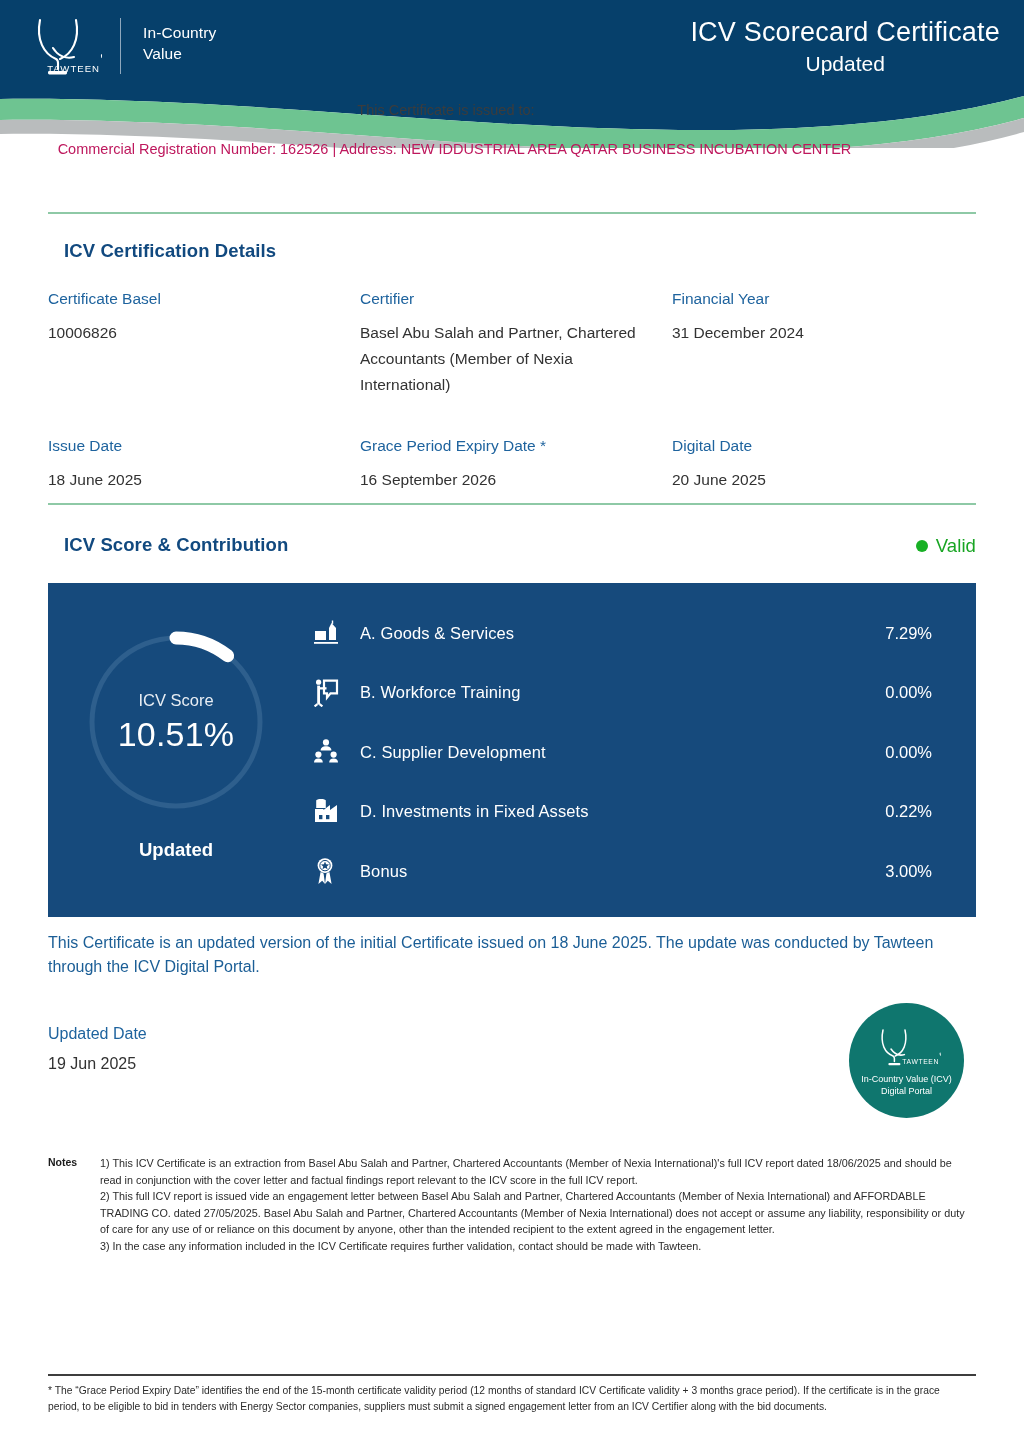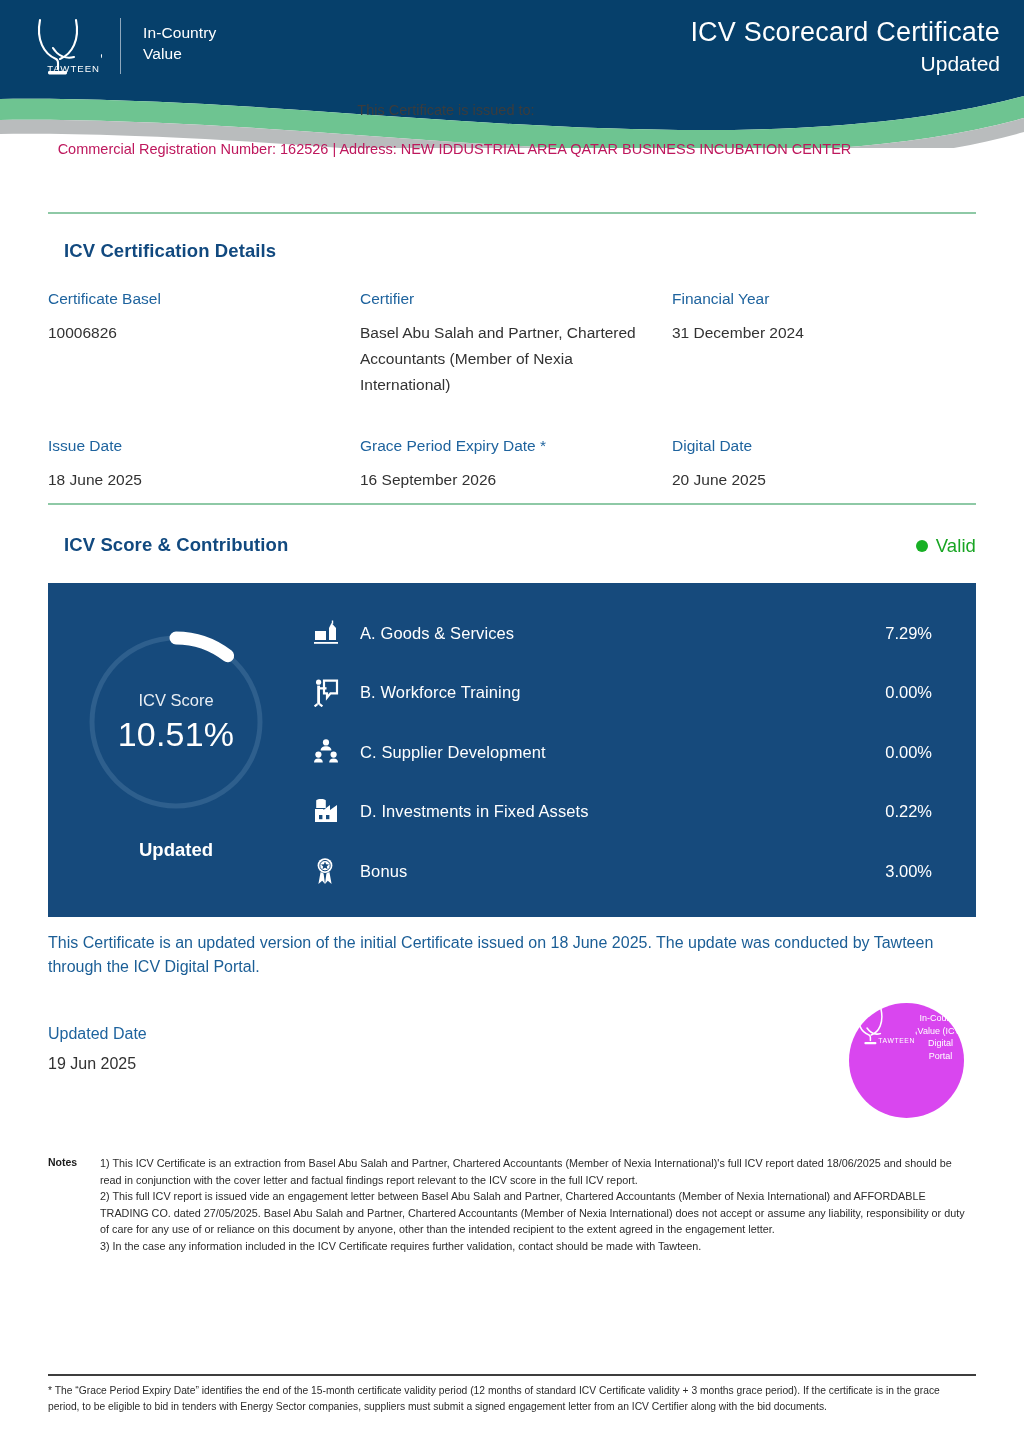--- a/index.html
+++ b/index.html
@@ -45,21 +45,21 @@
     background: #8fa8bd;
     margin: 4px 22px 0 18px;
   }
   .brand-text {
     color: #ffffff;
     font-size: 15.5px;
     line-height: 21px;
     padding-top: 8px;
     letter-spacing: .1px;
   }
-  .header-titles { text-align: right; padding-top: 2px; }
+  .header-titles { text-align: center; padding-top: 2px; }
   .header-title {
     color: #ffffff;
     font-size: 27px;
     line-height: 32px;
     letter-spacing: .2px;
   }
   .header-sub {
     color: #ffffff;
     font-size: 21px;
     line-height: 27px;
@@ -263,23 +263,24 @@
   }
 
   
   .seal {
     position: absolute;
     left: 849px;
     top: 1003px;
     width: 115px;
     height: 115px;
     border-radius: 50%;
-    background: #d946ef;
-    display: flex;
-    flex-direction: row;
+    background: #0f766e;
+    display: flex;
+    flex-direction: column;
+    align-items: center;
     justify-content: center;
     padding-top: 4px;
   }
   .seal-mark { position: relative; width: 68px; height: 40px; }
   .seal-caption {
     margin-top: 5px;
     text-align: center;
     color: #ffffff;
     font-size: 9px;
     line-height: 12.5px;

